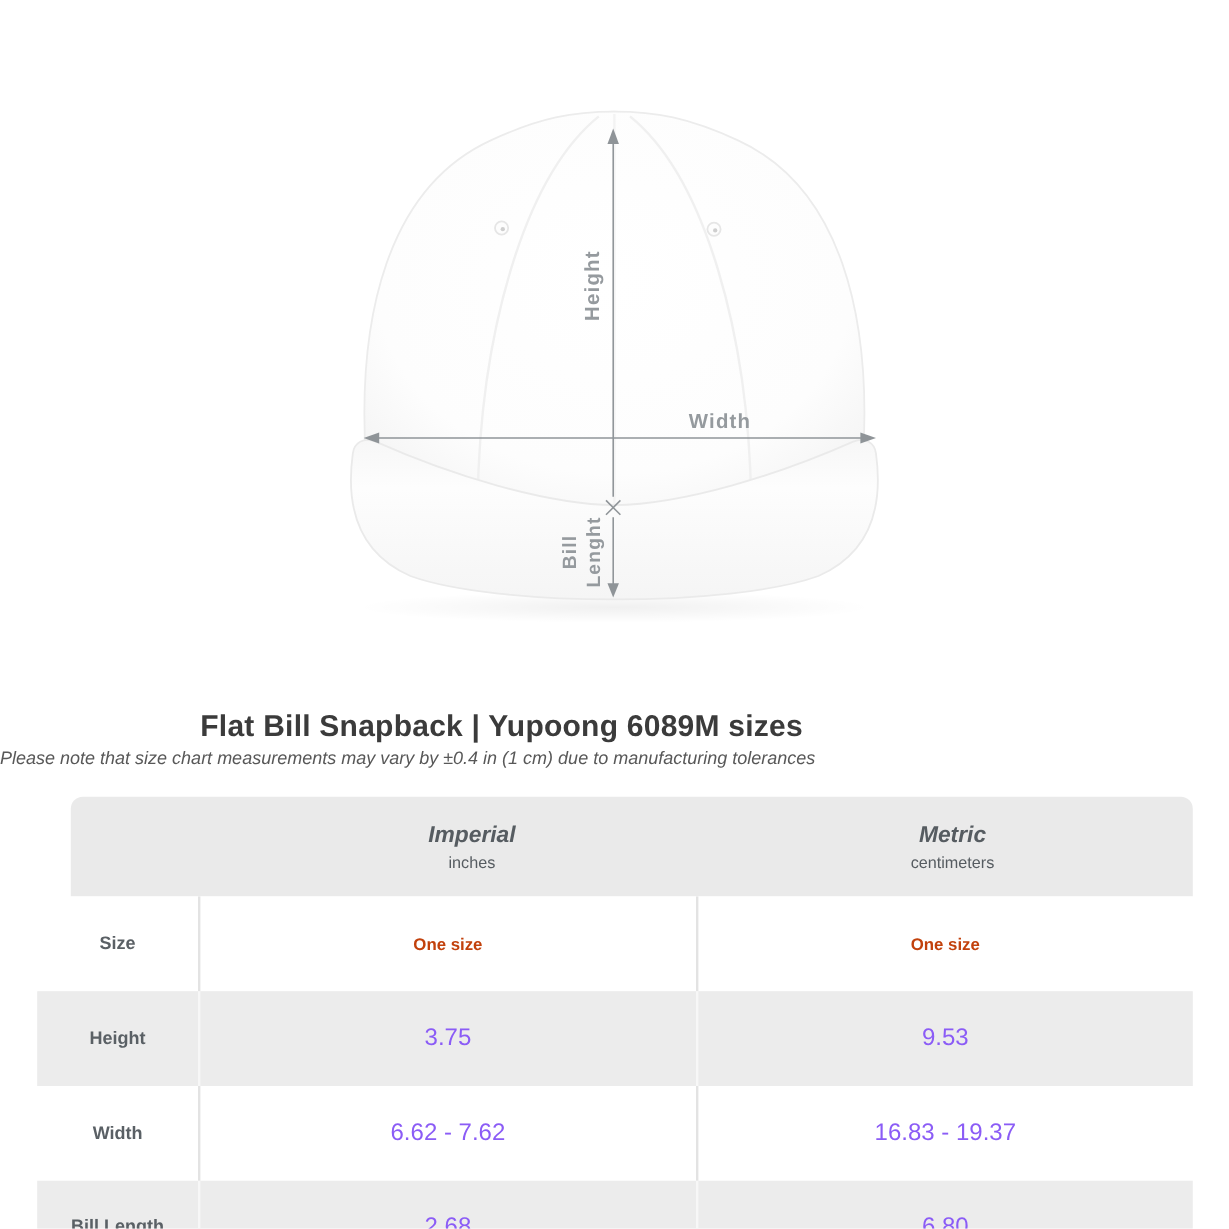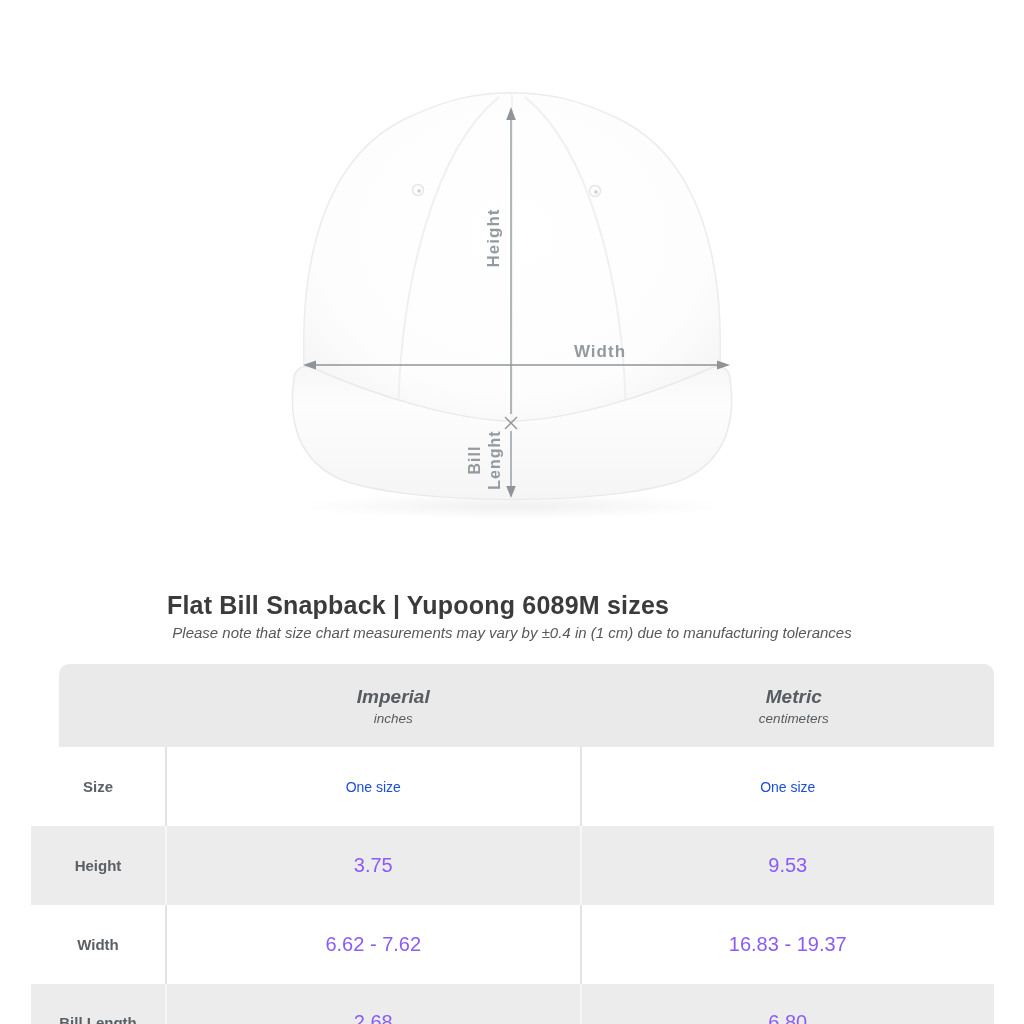--- a/index.html
+++ b/index.html
@@ -16,42 +16,42 @@
     font-weight:bold; font-size:17px; fill:#959a9e; letter-spacing:1px;
   }
   .diag-label.small { font-size:16px; }
 
   
   .chart-title {
     position:absolute; top:591px; left:0; width:836px; text-align:center;
     font-size:25px; font-weight:bold; color:#3b3b3b; letter-spacing:0.2px;
   }
   .chart-note {
-    position:absolute; top:624px; left:0; width:1024px; text-align:center;
+    position:absolute; top:624px; left:0; width:1024px; text-align:left;
     font-size:15px; font-style:italic; color:#585858;
   }
 
   
   .size-table { position:absolute; top:664px; left:31px; width:963px; }
   .thead {
     height:83px; background:#eaeaea; border-radius:10px 10px 0 0;
     display:grid; grid-template-columns:134px 1fr 1fr; align-items:center;margin-left:28px;
   }
   .unit-cell { text-align:center; }
   .unit-name { font-size:19px; font-weight:bold; font-style:italic; color:#565c61; }
-  .unit-sub  { font-size:13.5px; font-style:italic; color:#565c61; margin-top:3px; }
+  .unit-sub  { font-size:13.5px; color:#565c61; margin-top:3px; }
 
   .trow { height:79px; display:grid; grid-template-columns:134px 1fr 1fr; background:#ffffff; }
   .trow.alt { background:#ececec; }
   .trow.last { height:77px; border-radius:0 0 10px 10px; }
   .cell { display:flex; align-items:center; justify-content:center; }
   .trow .c2, .trow .c3 { border-left:2px solid #e3e3e3; }
   .trow.alt .c2, .trow.alt .c3 { border-left-color:#f7f7f7; }
   .rlabel { font-weight:bold; font-size:15px; color:#5a6065; }
-  .rsize  { font-weight:normal; font-size:14px; color:#1d4ed8; }
+  .rsize  { font-weight:bold; font-size:14px; color:#c2410c; }
   .rvalue { font-size:20px; color:#8b5cf6; }
 </style>
 </head>
 <body>
 
 <div class="stage">
 
   <svg class="hat-svg" width="1024" height="560" viewBox="0 0 1024 560">
     <defs>
       <radialGradient id="crownGrad" cx="50%" cy="42%" r="68%">

